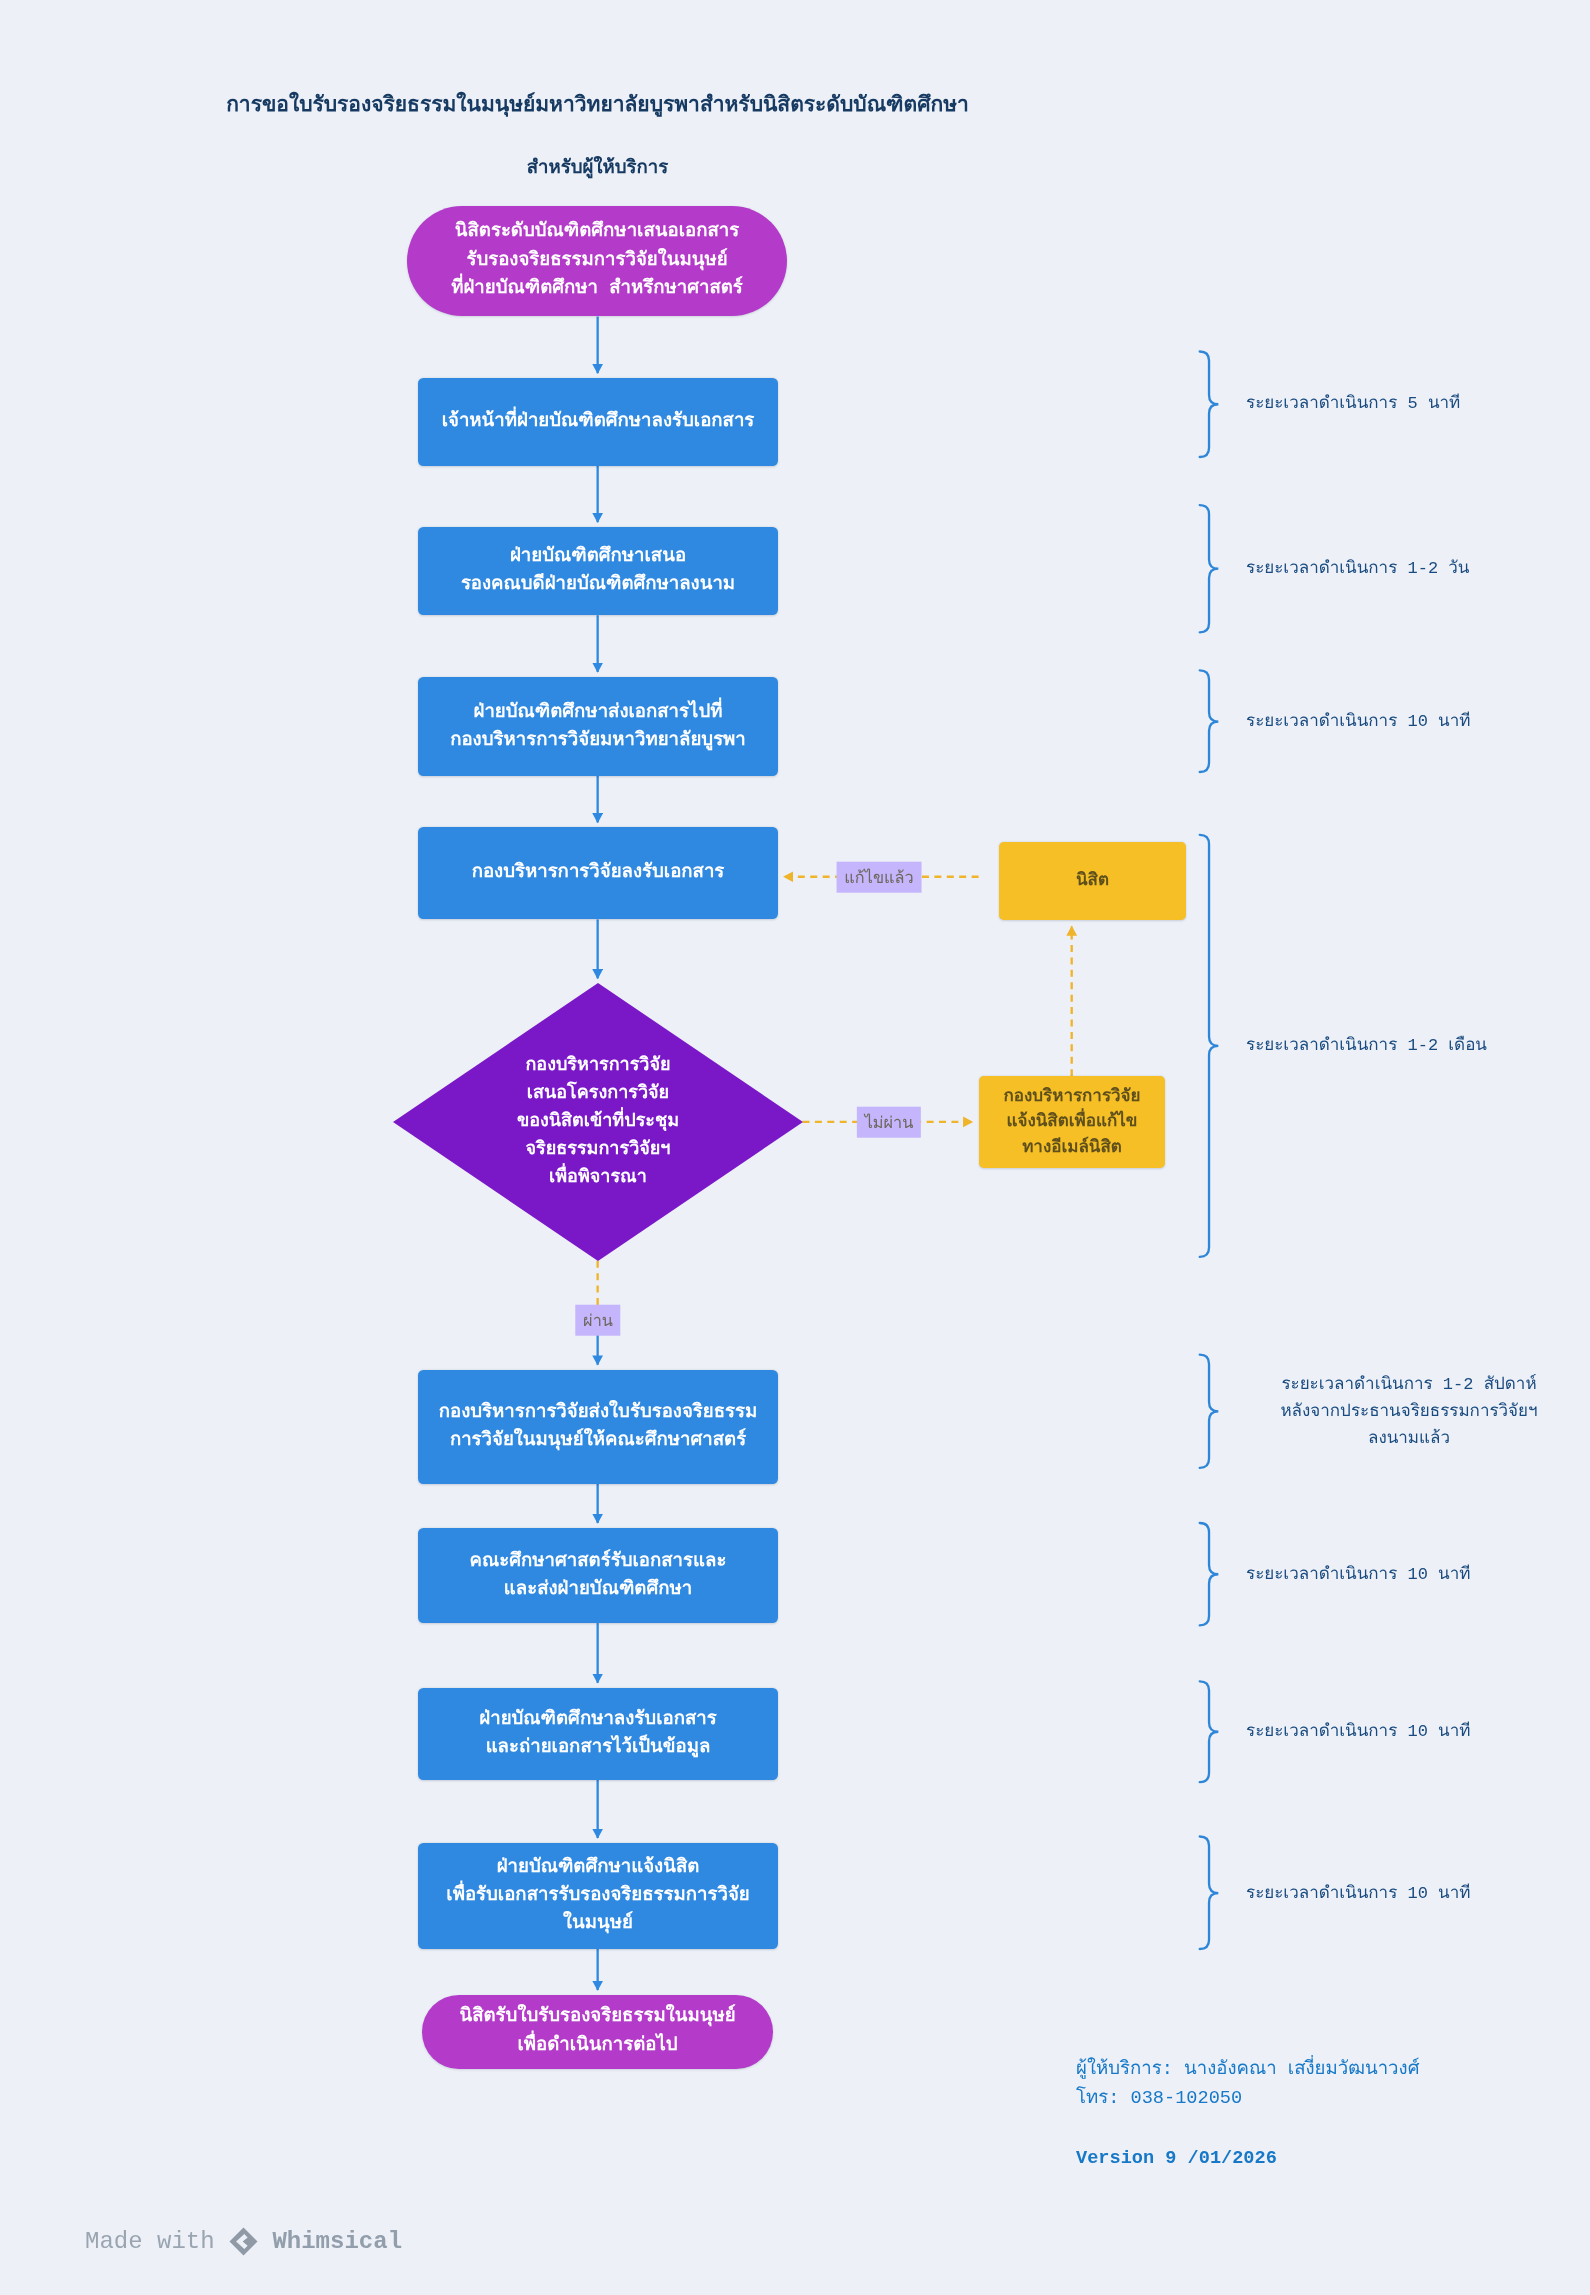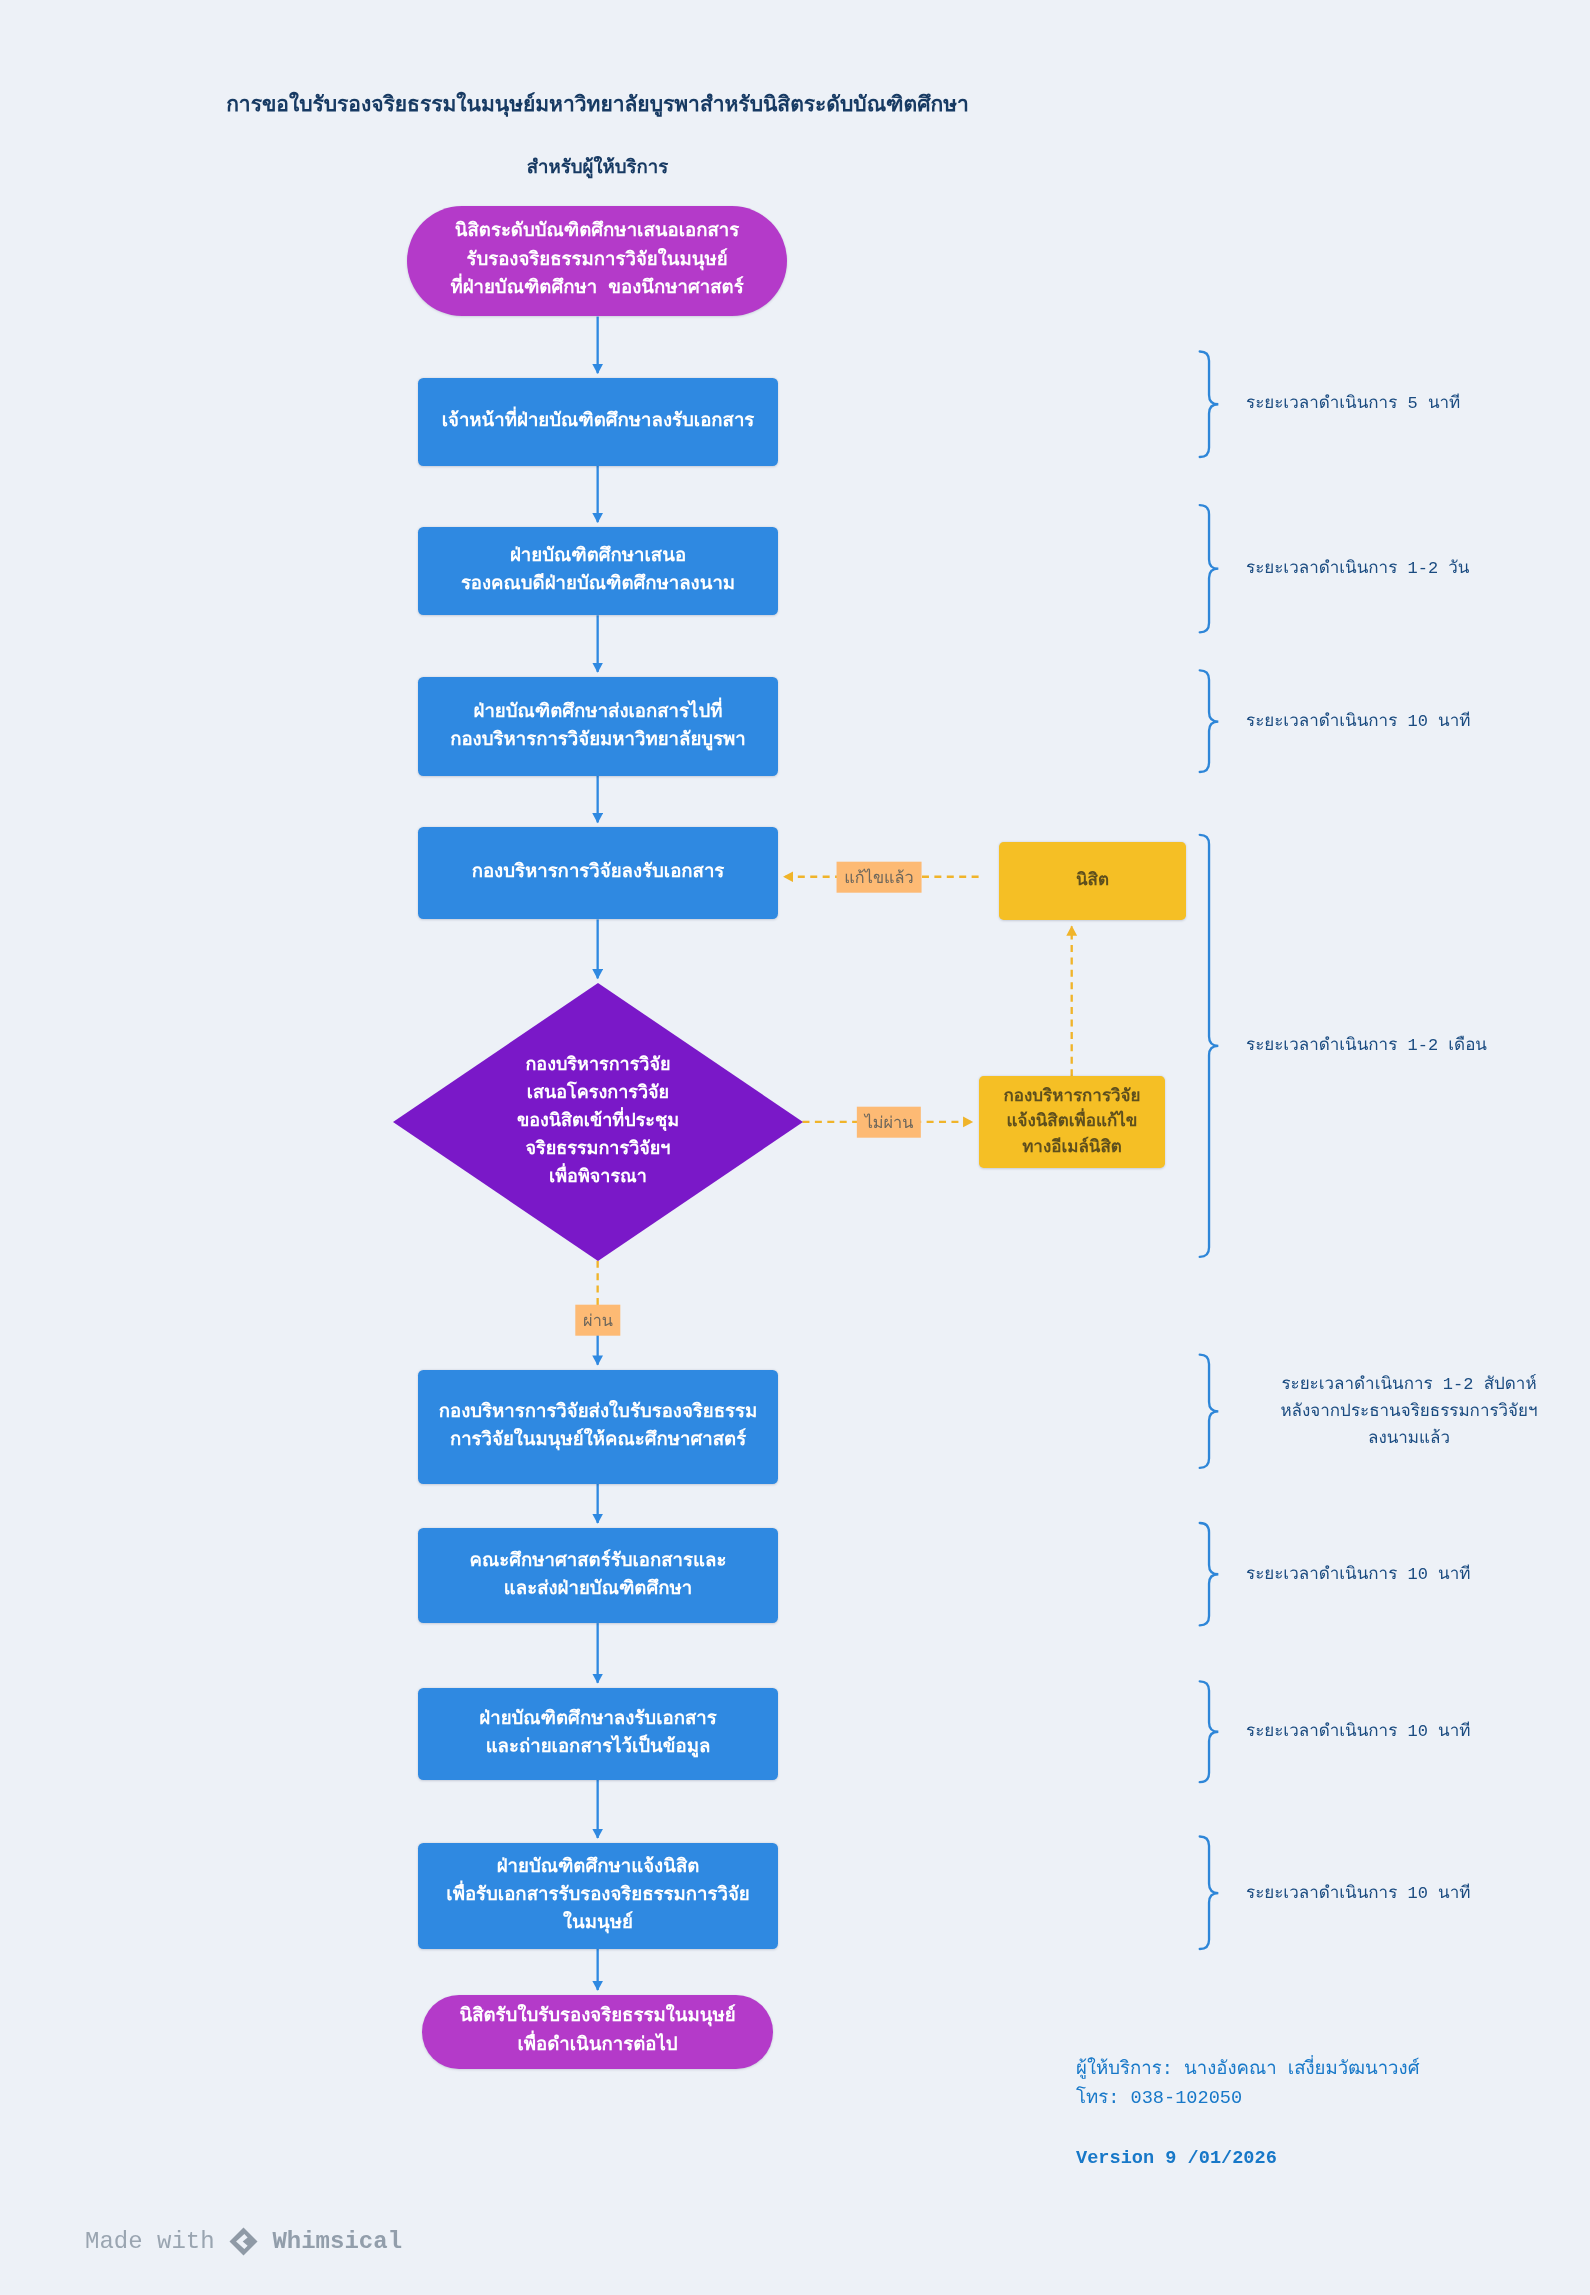--- a/index.html
+++ b/index.html
@@ -34,21 +34,21 @@
     line-height:1.5; border-radius:4.7px;
   }
   .decision {
     position:absolute; background:#7A18C8;
     clip-path:polygon(50% 0,100% 50%,50% 100%,0 50%);
     display:flex; align-items:center; justify-content:center; text-align:center;
     color:#ffffff; font-weight:600; font-size:18px; line-height:1.55;
     white-space:pre-line; padding:0 70px;
   }
   .edge-label {
-    position:absolute; transform:translate(-50%,-50%); background:#fdba74;
+    position:absolute; transform:translate(-50%,-50%); background:#c4b5fd;
     padding:2.3px 7.8px; font-size:16.3px; color:#6E675C; font-weight:500;
     white-space:nowrap;
   }
   .annotation {
     position:absolute; transform:translateY(-50%); font-size:17px; color:#1A4B80;
     white-space:pre-line; line-height:1.6; font-weight:500;
   }
   .annotation.centered { text-align:center; width:326px; }
   .footer {
     position:absolute; left:1076px; top:2056px; font-size:18.6px; color:#1778C8;
@@ -109,21 +109,21 @@
       <path d="M1546,2167 Q1558,2167 1558,2179 V2220 Q1558,2232 1570,2232 Q1558,2232 1558,2244 V2285 Q1558,2297 1546,2297"></path>
       <path d="M1546,2367 Q1558,2367 1558,2379 V2428 Q1558,2440 1570,2440 Q1558,2440 1558,2452 V2500 Q1558,2512 1546,2512"></path>
     </g>
   </svg>
 
   <div class="title">การขอใบรับรองจริยธรรมในมนุษย์มหาวิทยาลัยบูรพาสำหรับนิสิตระดับบัณฑิตศึกษา</div>
   <div class="subtitle">สำหรับผู้ให้บริการ</div>
 
   <div class="node terminal" style="left:407px; top:206px; width:380px; height:110px;">นิสิตระดับบัณฑิตศึกษาเสนอเอกสาร
 รับรองจริยธรรมการวิจัยในมนุษย์
-ที่ฝ่ายบัณฑิตศึกษา ของนึกษาศาสตร์</div>
+ที่ฝ่ายบัณฑิตศึกษา สำหรึกษาศาสตร์</div>
 
   <div class="node process" style="left:418px; top:378px; width:360px; height:88px;">เจ้าหน้าที่ฝ่ายบัณฑิตศึกษาลงรับเอกสาร</div>
 
   <div class="node process" style="left:418px; top:527px; width:360px; height:88px;">ฝ่ายบัณฑิตศึกษาเสนอ
 รองคณบดีฝ่ายบัณฑิตศึกษาลงนาม</div>
 
   <div class="node process" style="left:418px; top:677px; width:360px; height:99px;">ฝ่ายบัณฑิตศึกษาส่งเอกสารไปที่
 กองบริหารการวิจัยมหาวิทยาลัยบูรพา</div>
 
   <div class="node process" style="left:418px; top:827px; width:360px; height:92px;">กองบริหารการวิจัยลงรับเอกสาร</div>

